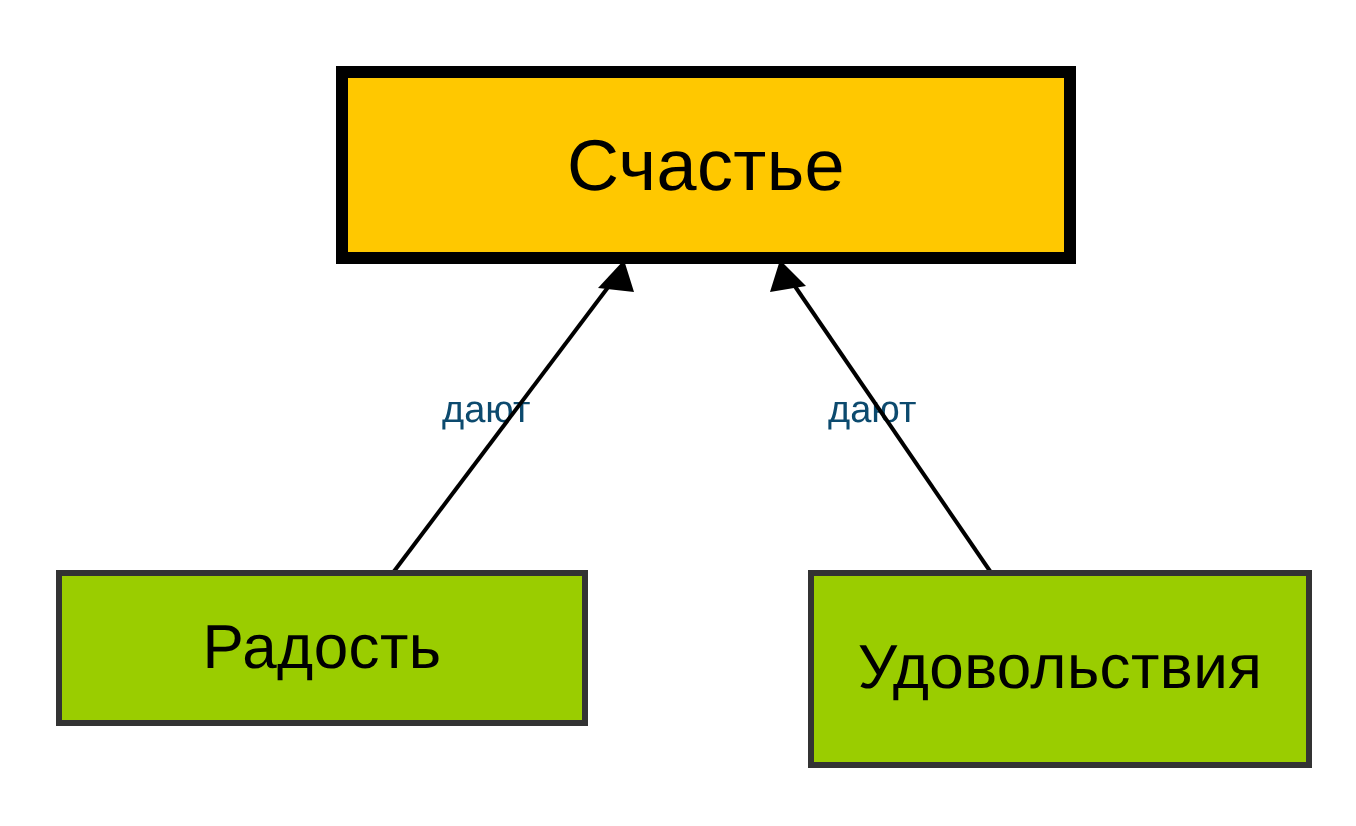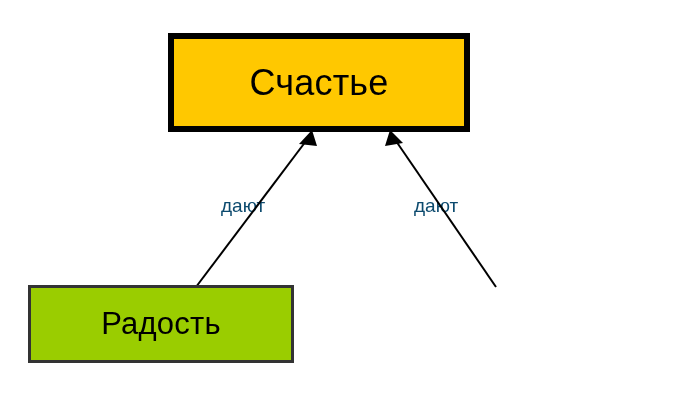--- a/index.html
+++ b/index.html
@@ -37,21 +37,21 @@
     justify-content: center;
     text-align: center;
     color: #000000;
     z-index: 3;
     line-height: 1.05;
     white-space: nowrap;
   }
   .node-root {
     left: 168px;
     top: 33px;
-    width: 302px;
+    width: 370px;
     height: 99px;
     background: #ffc800;
     border: 6px solid #000000;
     font-size: 36px;
     letter-spacing: 0.2px;
     align-items: center;
   }
   .node-leaf {
     background: #9acd00;
     border: 3px solid #333333;
@@ -105,14 +105,17 @@
   </svg>
 
   <div class="node node-root">
     <span>Счастье</span>
   </div>
 
   <div class="node node-leaf node-leaf-left">
     <span>Радость</span>
   </div>
 
+  <div class="node node-leaf node-leaf-right">
+    <span>Удовольствия</span>
+  </div>
 
 </div>
 
 </body></html>

